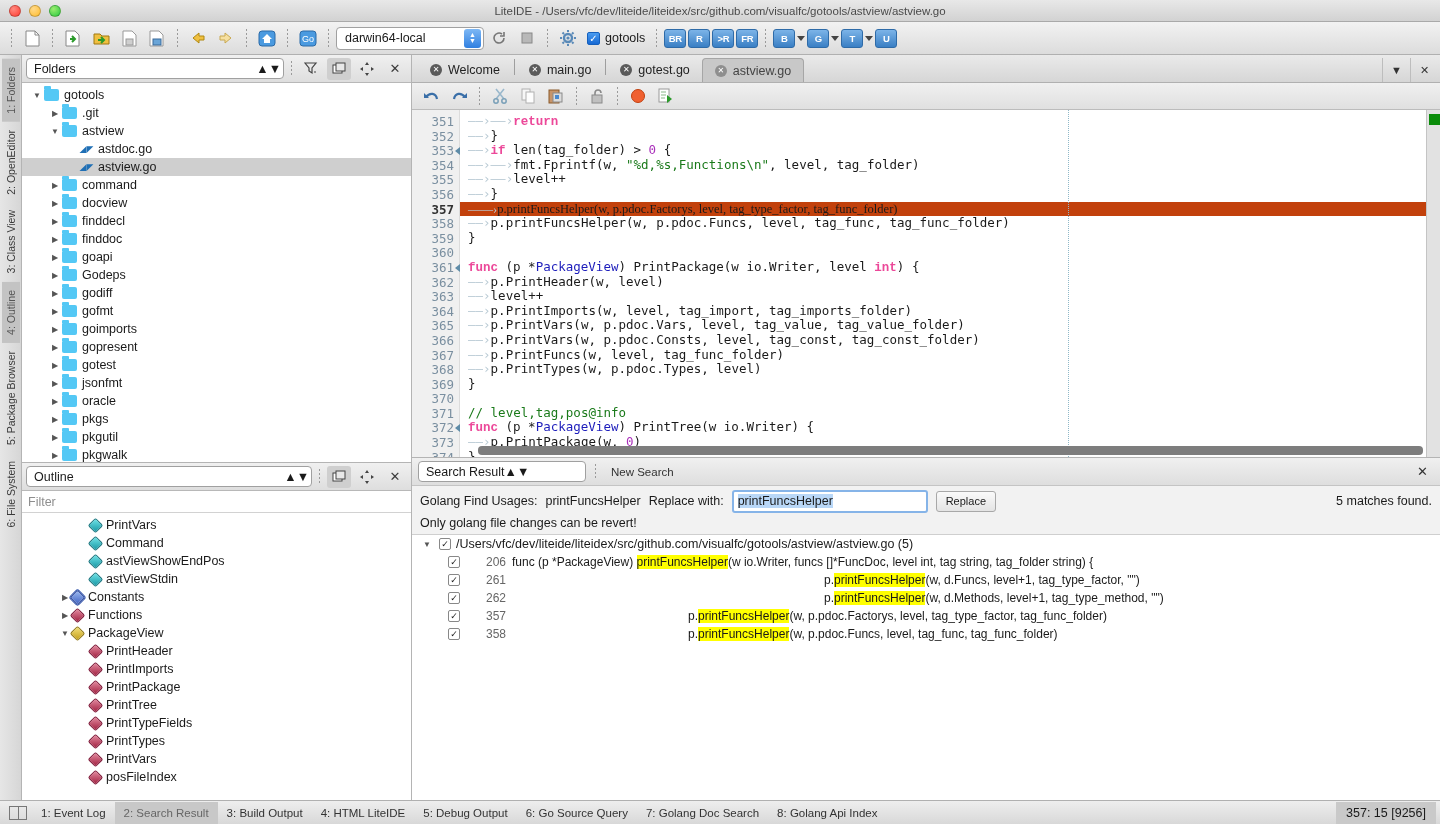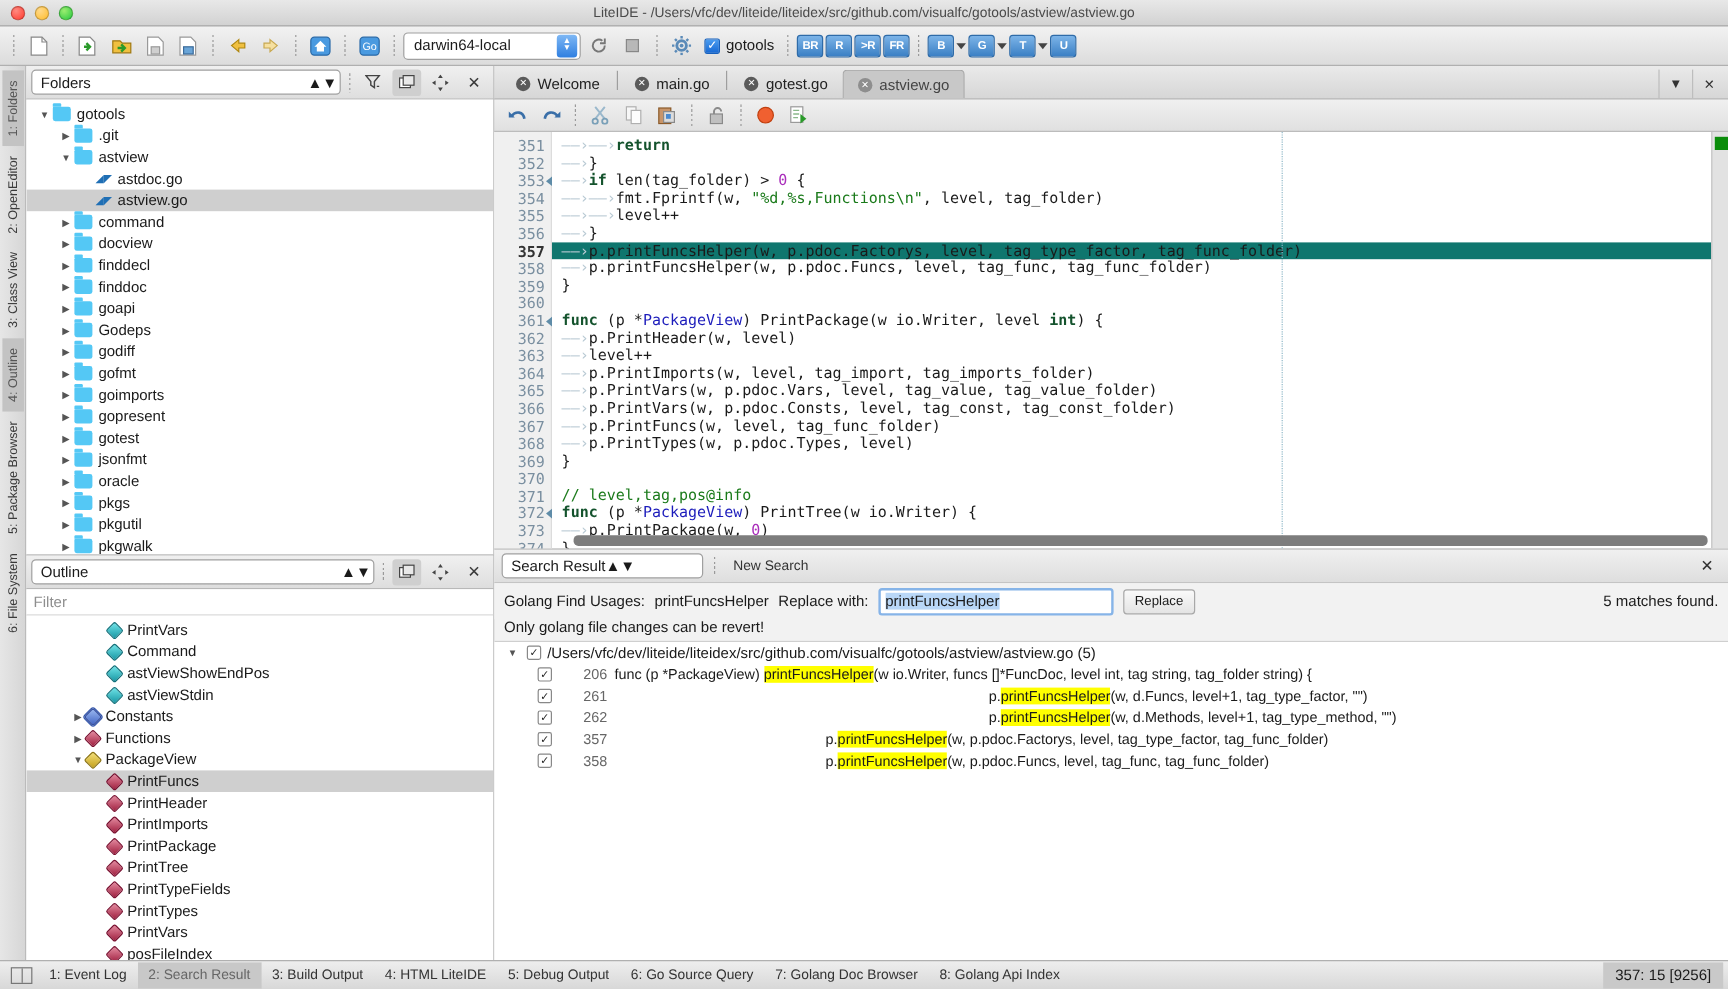--- a/index.html
+++ b/index.html
@@ -122,22 +122,22 @@
     font-family:"DejaVu Sans Mono", monospace; font-size:12.5px; color:#7a8fa0;
     text-align:right; padding-top:4px; flex:0 0 48px; }
   .gl{ height:14.6px; padding-right:5px; position:relative; }
   .gl.cur{ color:#333; font-weight:bold; }
   .gl .fold{ position:absolute; right:-1px; top:4px; width:0;height:0;
     border-top:4px solid transparent;border-bottom:4px solid transparent;
     border-right:5px solid #5f8ca8; }
   .codearea{ flex:1; position:relative; overflow:hidden;
     font-family:"DejaVu Sans Mono", monospace; font-size:12.5px; padding-top:4px; }
   .cl{ height:14.6px; white-space:pre; padding-left:8px; line-height:14.6px; }
-  .cl.hl{ background:#0f766e; }
-  .kw{ color:#14532d; font-weight:bold; }
+  .cl.hl{ background:#c2410c;font-family:Liberation Serif, serif; }
+  .kw{ color:#ec4899; font-weight:bold;font-family:Liberation Mono, monospace; }
   .fn{ color:#1c1cbb; }
   .str{ color:#1a7a1a; }
   .cmt{ color:#1a7a1a; }
   .num{ color:#aa2fbb; }
   .tab-arrow{ color:#b9cad4; }
   .dotline{ position:absolute; top:0; bottom:0; left:608px; width:0;
     border-left:1px dotted #8fb8c8; }
   .markerbar{ width:14px; background:#e2e2e2; border-left:1px solid #c4c4c4; flex:0 0 14px;
     position:relative; }
   .greenmark{ position:absolute; top:4px; left:2px; width:11px; height:11px; background:#0a8c0a; }
@@ -574,28 +574,20 @@
             <span class="tw">▶</span>
             <span class="dia red"></span>
             <span>Functions</span>
           </div>
           <div class="trow">
             <span style="width:18px;flex:0 0 18px"></span>
             <span style="width:18px;flex:0 0 18px"></span>
             <span class="tw">▼</span>
             <span class="dia pkg"></span>
             <span>PackageView</span>
-          </div>
-          <div class="trow sel">
-            <span style="width:18px;flex:0 0 18px"></span>
-            <span style="width:18px;flex:0 0 18px"></span>
-            <span style="width:18px;flex:0 0 18px"></span>
-            <span class="tw"></span>
-            <span class="dia red"></span>
-            <span>PrintFuncs</span>
           </div>
           <div class="trow">
             <span style="width:18px;flex:0 0 18px"></span>
             <span style="width:18px;flex:0 0 18px"></span>
             <span style="width:18px;flex:0 0 18px"></span>
             <span class="tw"></span>
             <span class="dia red"></span>
             <span>PrintHeader</span>
           </div>
           <div class="trow">
@@ -875,16 +867,16 @@
   <div class="sgrip">
       <i></i>
       <i></i>
     </div>
   <div class="sbtn">1: Event Log</div>
   <div class="sbtn active">2: Search Result</div>
   <div class="sbtn">3: Build Output</div>
   <div class="sbtn">4: HTML LiteIDE</div>
   <div class="sbtn">5: Debug Output</div>
   <div class="sbtn">6: Go Source Query</div>
-  <div class="sbtn">7: Golang Doc Browser</div>
+  <div class="sbtn">7: Golang Doc Search</div>
   <div class="sbtn">8: Golang Api Index</div>
   <div class="spos">357: 15 [9256]</div>
 </div>
 
 </body></html>

